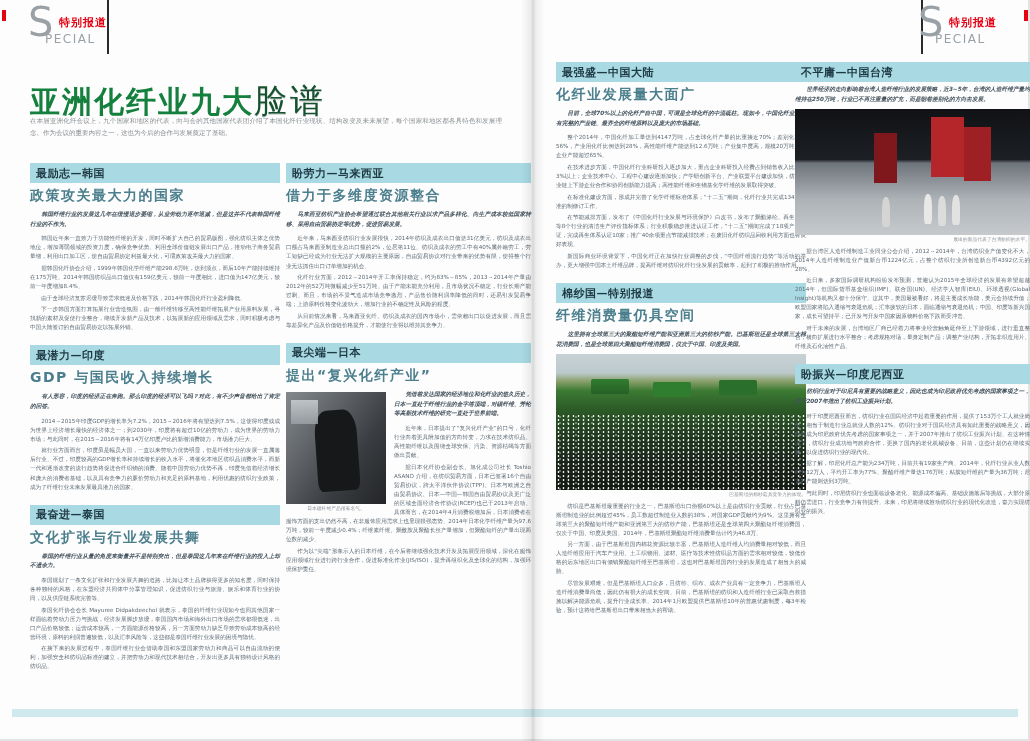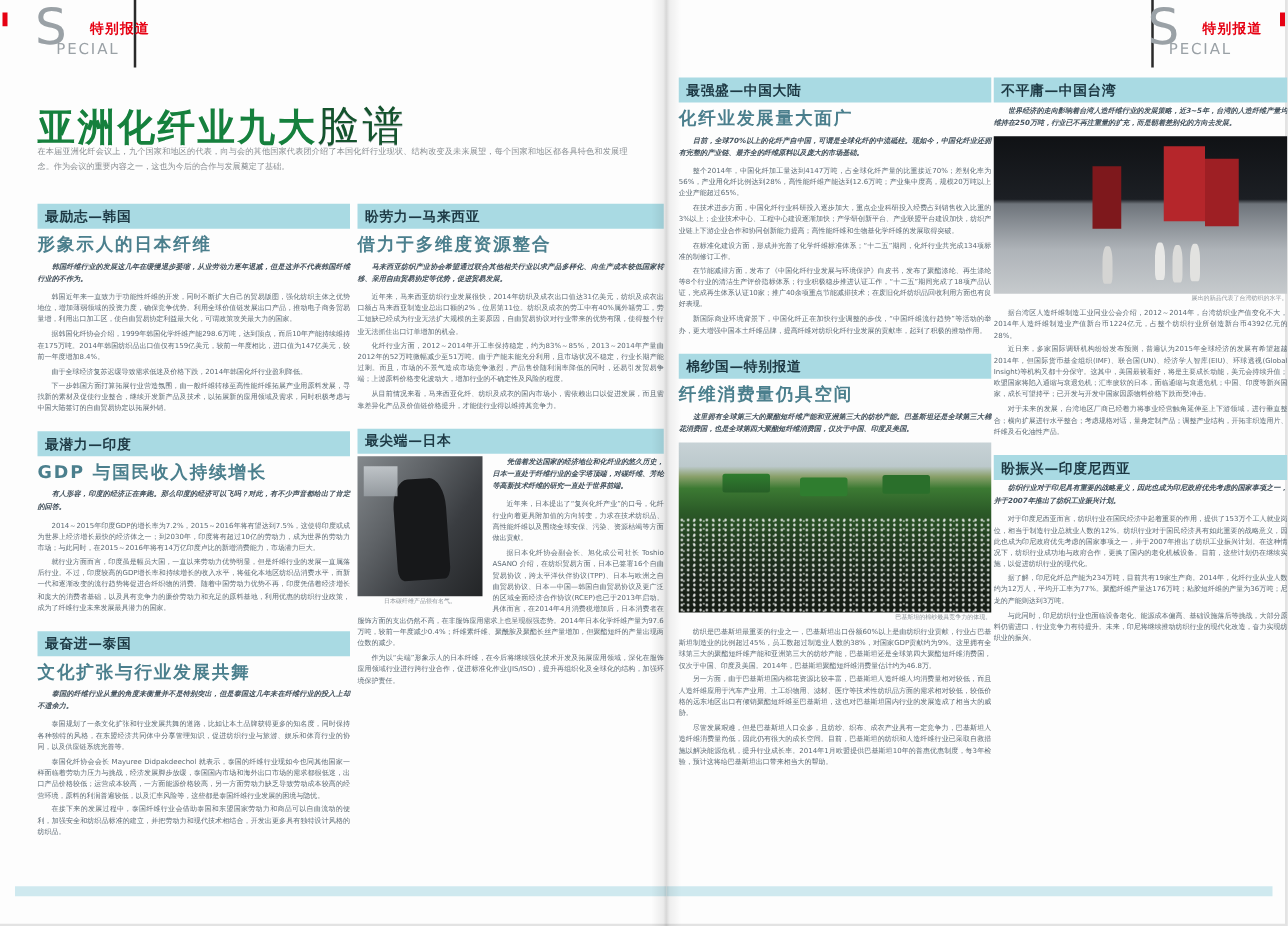--- a/index.html
+++ b/index.html
@@ -9,40 +9,40 @@
   .page{position:absolute;top:0;height:741px;overflow:hidden;}
   .page.left{left:0;width:533px;}
   .page.right{left:533px;width:497px;}
   .spine{position:absolute;left:521px;top:0;width:24px;height:741px;pointer-events:none;
     background:linear-gradient(90deg,rgba(0,0,0,0) 0%,rgba(0,0,0,.07) 40%,rgba(0,0,0,.15) 50%,rgba(0,0,0,.06) 62%,rgba(0,0,0,0) 100%);}
   
   .phead{position:absolute;top:8px;width:96px;height:48px;}
   .page.left .phead{left:28px;}
   .page.right .phead{right:16px;}
   .phead-s{position:absolute;left:0;top:-6px;font-size:40px;font-weight:400;color:#9aa1a6;line-height:1;}
-  .phead-badge{position:absolute;left:44px;top:7px;font-size:11px;font-weight:bold;color:#e60012;letter-spacing:1px;white-space:nowrap;}
+  .phead-badge{position:absolute;left:31px;top:7px;font-size:11px;font-weight:bold;color:#e60012;letter-spacing:1px;white-space:nowrap;}
   .phead-rest{position:absolute;left:17px;top:24px;font-size:12px;color:#9aa1a6;letter-spacing:1.5px;}
   .vline{position:absolute;top:0;width:1.5px;height:54px;background:#2a2a2a;}
   .page.left .vline{left:107px;}
   .page.right .vline{left:388px;}
   .edge-mark{position:absolute;top:10px;width:4px;height:11px;background:#e60012;}
   .page.left .edge-mark{left:2px;}
   .page.right .edge-mark{right:2px;}
   
   .title{position:absolute;left:30px;top:58px;white-space:nowrap;}
   .title .t-black{font-size:30px;font-weight:bold;color:#15803d;letter-spacing:2px;}
   .title .t-accent{font-size:33px;font-weight:normal;color:#14532d;letter-spacing:3px;
     text-shadow:0 1px 0 #b9bec1;}
   .intro{position:absolute;left:30px;top:108px;width:472px;font-size:6.5px;line-height:1.95;
     color:#8a8f93;text-align:justify;}
   
   .col{position:absolute;}
   .page.left .col1{left:30px;top:163px;width:250px;}
   .page.left .col2{left:286px;top:163px;width:245px;}
-  .page.right .col1{left:10px;top:62px;width:250px;}
+  .page.right .col1{left:23px;top:62px;width:250px;}
   .page.right .col2{left:262px;top:62px;width:235px;}
   
   .sec{margin:0 0 13px;}
   .sec-tag{background:#a9dae3;color:#1d3944;font-size:11px;font-weight:bold;
     padding:2.5px 6px;letter-spacing:.5px;}
   .sec-sub{margin:4px 0 5px;font-size:14px;font-weight:bold;color:#4b7f8d;letter-spacing:1.5px;}
   .lead{margin:3px 0 5px;font-size:5.7px;line-height:1.7;font-weight:bold;font-style:italic;
     color:#44535e;text-indent:2em;text-align:justify;}
   .bodyp{margin:0 0 2.5px;font-size:5.6px;line-height:1.62;color:#5c6a74;
     text-indent:2em;text-align:justify;}
@@ -94,21 +94,21 @@
       <span class="phead-rest">PECIAL</span>
     </div>
 
     <h1 class="title"><span class="t-black">亚洲化纤业九大</span><span class="t-accent">脸谱</span></h1>
 
     <p class="intro">在本届亚洲化纤会议上，九个国家和地区的代表，向与会的其他国家代表团介绍了本国化纤行业现状、结构改变及未来展望，每个国家和地区都各具特色和发展理念。作为会议的重要内容之一，这也为今后的合作与发展奠定了基础。</p>
 
     <div class="col col1">
         <section class="sec">
     <div class="sec-tag"><span>最励志—韩国</span></div>
-    <h3 class="sec-sub">形象示人的日本纤维</h3>
+    <h3 class="sec-sub">政策攻关最大力的国家</h3>
 
     <p class="lead">韩国纤维行业的发展这几年在缓慢退步萎缩，从业劳动力逐年退减，但是这并不代表韩国纤维行业的不作为。</p>
     <div class="paras">
             <p class="bodyp">韩国近年来一直致力于功能性纤维的开发，同时不断扩大自己的贸易版图，强化纺织主体之优势地位，增加薄弱领域的投资力度，确保竞争优势。利用全球价值链发展出口产品，推动电子商务贸易量增，利用出口加工区，使自由贸易协定利益最大化，可谓政策攻关最大力的国家。</p>
             <p class="bodyp">据韩国化纤协会介绍，1999年韩国化学纤维产能298.6万吨，达到顶点，而后10年产能持续维持在175万吨。2014年韩国纺织品出口值仅有159亿美元，较前一年度相比，进口值为147亿美元，较前一年度增加8.4%。</p>
             <p class="bodyp">由于全球经济复苏迟缓导致需求低迷及价格下跌，2014年韩国化纤行业盈利降低。</p>
             <p class="bodyp">下一步韩国方面打算拓展行业营造氛围，由一般纤维转移至高性能纤维拓展产业用原料发展，寻找新的素材及促使行业整合，继续开发新产品及技术，以拓展新的应用领域及需求，同时积极考虑与中国大陆签订的自由贸易协定以拓展外销。</p>
           </div>
   </section>
         <section class="sec">
@@ -140,20 +140,21 @@
 
     <p class="lead">马来西亚纺织产业协会希望通过联合其他相关行业以求产品多样化、向生产成本较低国家转移、采用自由贸易协定等优势，促进贸易发展。</p>
     <div class="paras">
             <p class="bodyp">近年来，马来西亚纺织行业发展很快，2014年纺织及成衣出口值达31亿美元，纺织及成衣出口额占马来西亚制造业总出口额的2%，位居第11位。纺织及成衣的劳工中有40%属外籍劳工，劳工短缺已经成为行业无法扩大规模的主要原因，自由贸易协议对行业带来的优势有限，使得整个行业无法抓住出口订单增加的机会。</p>
             <p class="bodyp">化纤行业方面，2012～2014年开工率保持稳定，约为83%～85%，2013～2014年产量由2012年的52万吨微幅减少至51万吨。由于产能未能充分利用，且市场状况不稳定，行业长期产能过剩。而且，市场的不景气造成市场竞争激烈，产品售价随利润率降低的同时，还易引发贸易争端；上游原料价格变化波动大，增加行业的不确定性及风险的程度。</p>
             <p class="bodyp">从目前情况来看，马来西亚化纤、纺织及成衣的国内市场小，需依赖出口以促进发展，而且需靠差异化产品及价值链价格提升，才能使行业得以维持其竞争力。</p>
           </div>
   </section>
         <section class="sec">
     <div class="sec-tag"><span>最尖端—日本</span></div>
+    <h3 class="sec-sub">提出“复兴化纤产业”</h3>
     <figure class="fig fig-japan float-left">
       <div class="fig-art" style="height: 112px;"></div>
       <figcaption class="fig-cap">日本碳纤维产品很有名气。</figcaption>
     </figure>
     <p class="lead">凭借着发达国家的经济地位和化纤业的悠久历史，日本一直处于纤维行业的金字塔顶端，对碳纤维、芳纶等高新技术纤维的研究一直处于世界前端。</p>
     <div class="paras">
             <p class="bodyp">近年来，日本提出了“复兴化纤产业”的口号，化纤行业向着更具附加值的方向转变，力求在技术纺织品、高性能纤维以及围绕全球安保、污染、资源枯竭等方面做出贡献。</p>
             <p class="bodyp">据日本化纤协会副会长、旭化成公司社长 Toshio ASANO 介绍，在纺织贸易方面，日本已签署16个自由贸易协议，跨太平洋伙伴协议(TPP)、日本与欧洲之自由贸易协议、日本—中国—韩国自由贸易协议及更广泛的区域全面经济合作协议(RCEP)也已于2013年启动。具体而言，在2014年4月消费税增加后，日本消费者在服饰方面的支出仍然不高，在非服饰应用需求上也呈现很强态势。2014年日本化学纤维产量为97.6万吨，较前一年度减少0.4%；纤维素纤维、聚酰胺及聚酯长丝产量增加，但聚酯短纤的产量出现两位数的减少。</p>
             <p class="bodyp">作为以“尖端”形象示人的日本纤维，在今后将继续强化技术开发及拓展应用领域，深化在服饰应用领域行业进行跨行业合作，促进标准化作业(JIS/ISO)，提升再组织化及全球化的结构，加强环境保护责任。</p>
           </div>

